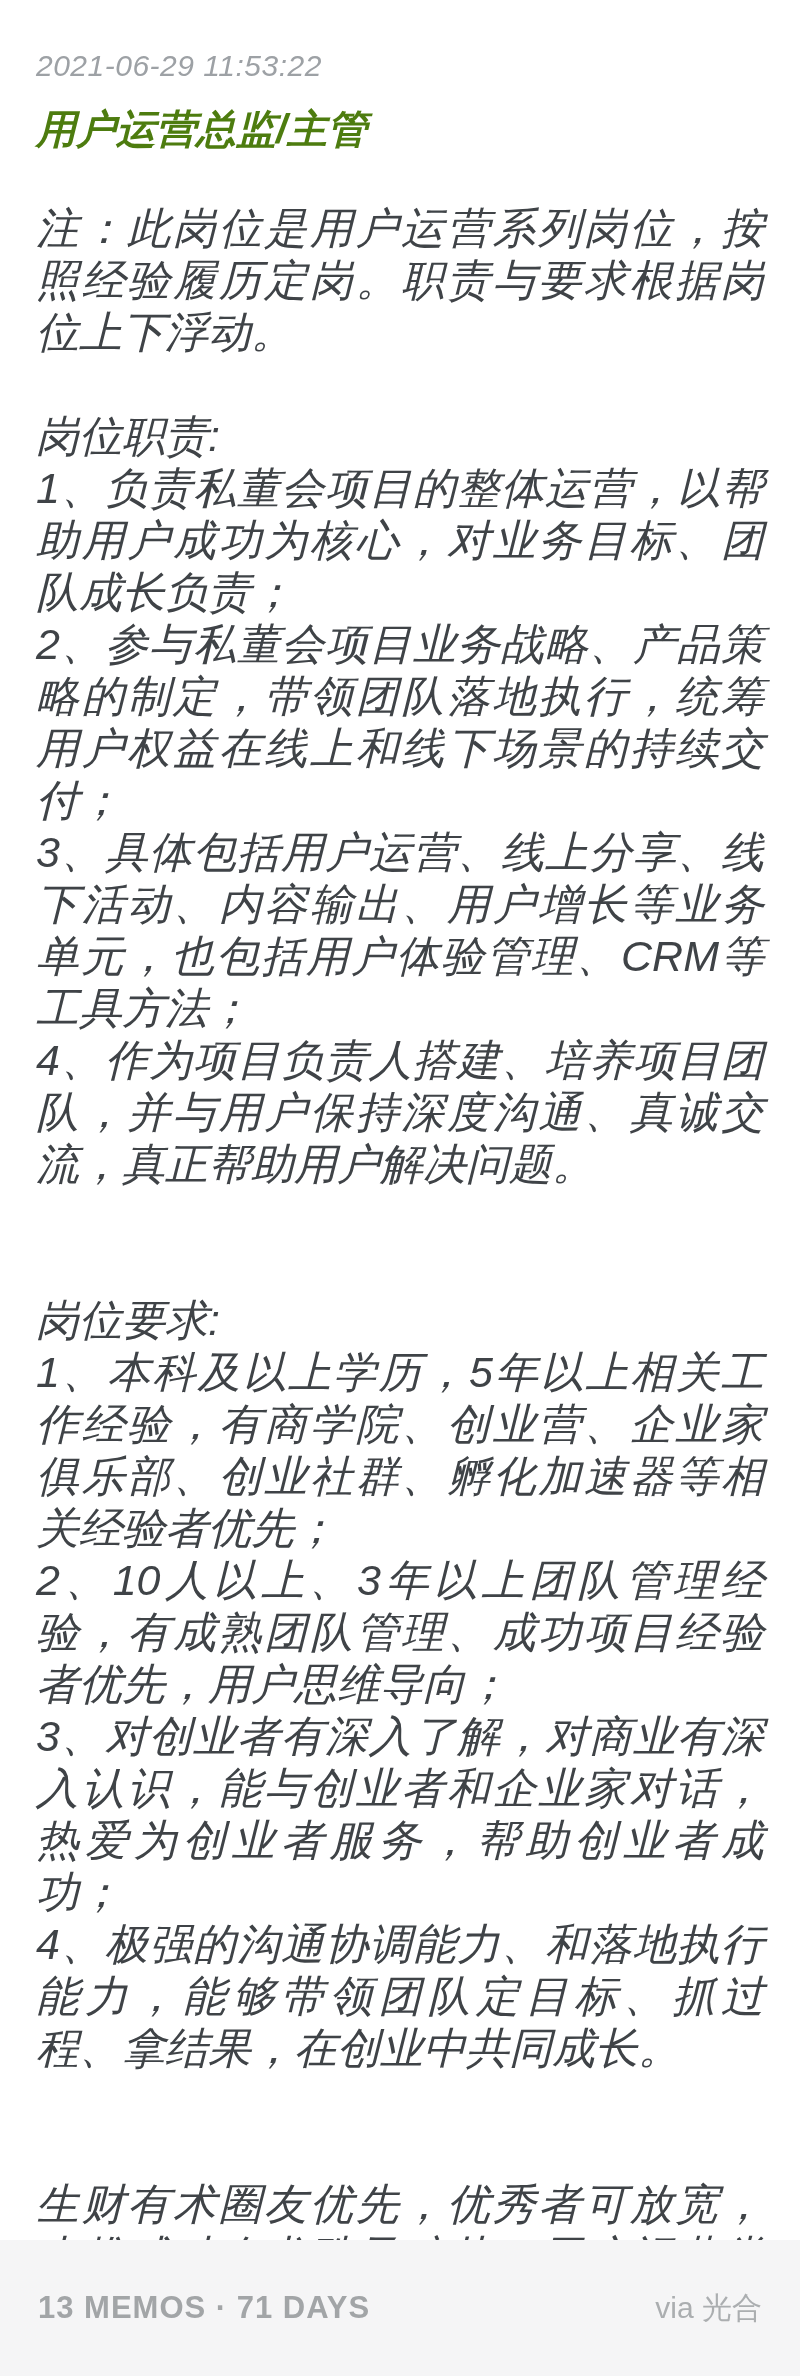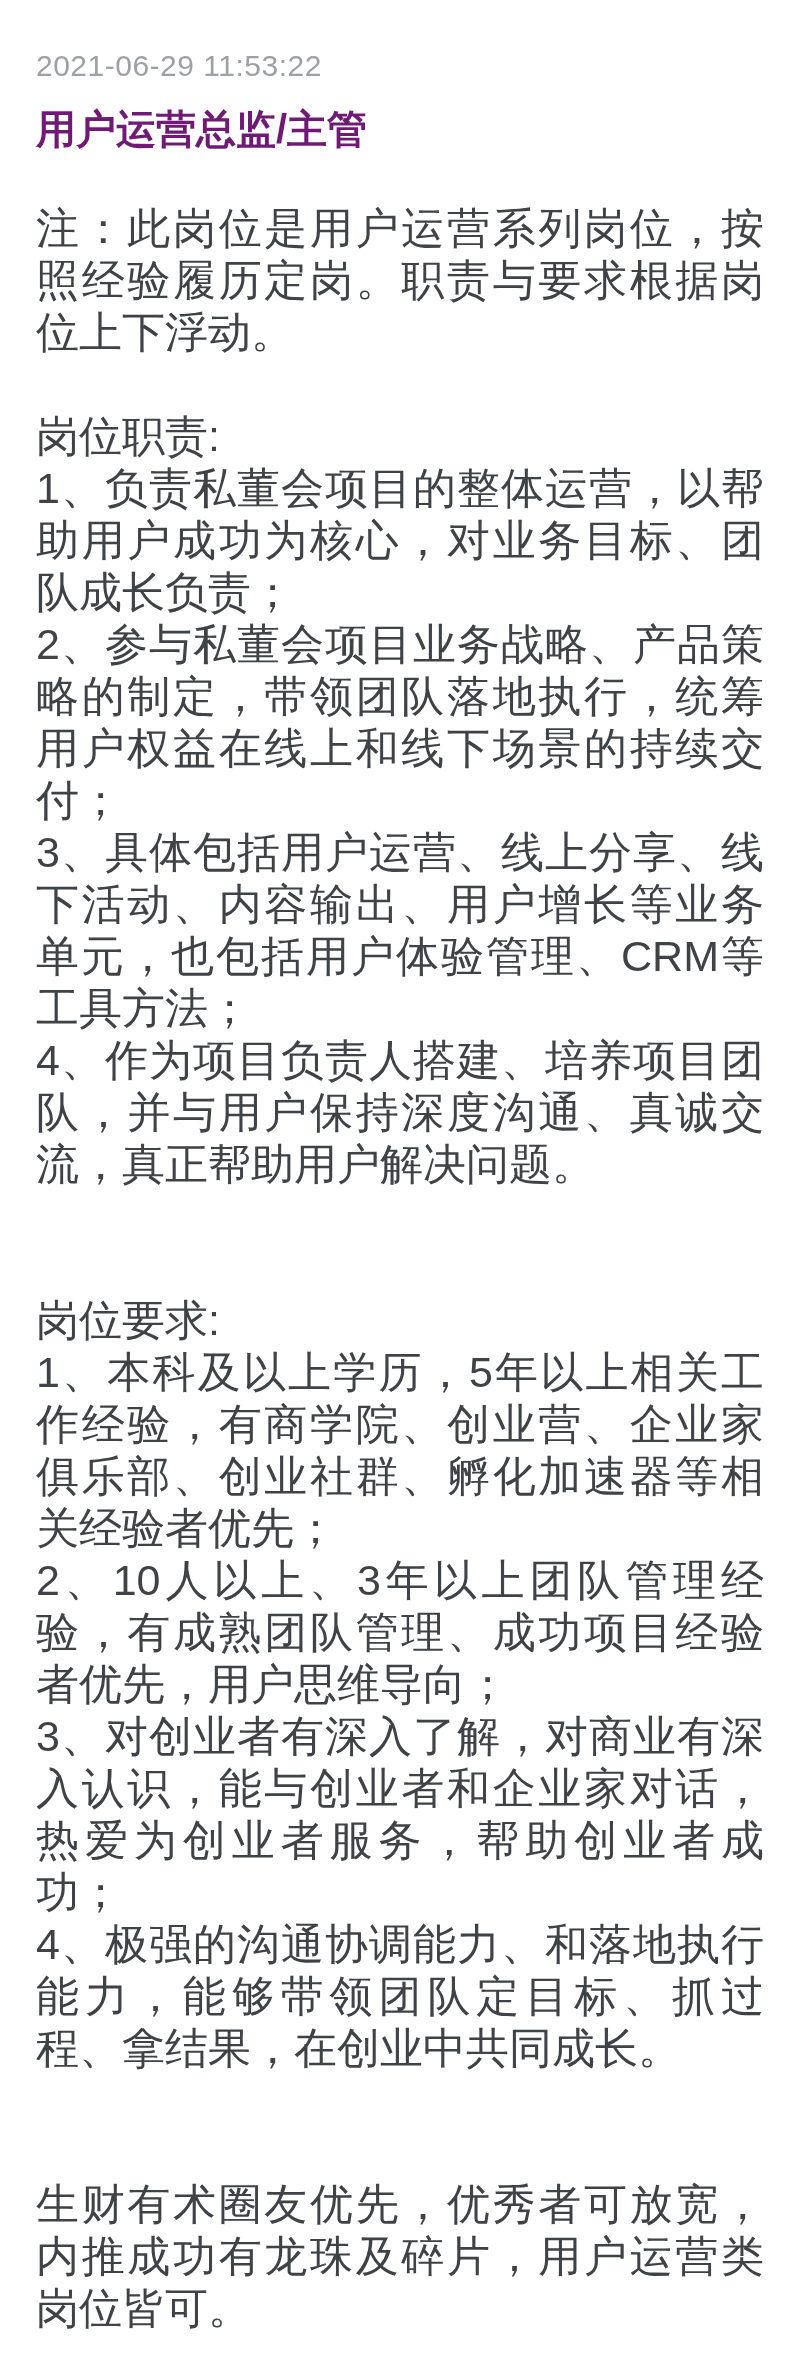--- a/index.html
+++ b/index.html
@@ -14,33 +14,34 @@
     width: 800px;
     height: 2376px;
     display: flex;
     flex-direction: column;
     background: #ffffff;
   }
   .content {
     flex: 1;
     padding: 46px 36px 0 36px;
     overflow: hidden;
+    font-style: italic;
   }
   .timestamp {
     font-size: 30px;
     line-height: 40px;
     color: #9da1a5;
     letter-spacing: 0.5px;
   }
   .title {
     margin-top: 14px;
     font-size: 40px;
     line-height: 58px;
     font-weight: 600;
-    color: #701a75;
+    color: #4d7c0f;
   }
   .memo-body {
     margin-top: 44px;
     font-size: 43px;
     line-height: 52px;
     color: #3f4347;
     white-space: pre-wrap;
     word-break: break-word;
     text-align: justify;
     text-justify: inter-ideograph;
@@ -87,13 +88,17 @@
 3、对创业者有深入了解，对商业有深入认识，能与创业者和企业家对话，热爱为创业者服务，帮助创业者成功；
 4、极强的沟通协调能力、和落地执行能力，能够带领团队定目标、抓过程、拿结果，在创业中共同成长。
 
 
 生财有术圈友优先，优秀者可放宽，内推成功有龙珠及碎片，用户运营类岗位皆可。
 
 工作地点：杭州欧美金融城
 
 岗位薪资：具体岗位具体沟通，加我微信聊sh_erlock</div>
   </div>
+  <div class="footer">
+    <div class="footer-stats">13 MEMOS · 71 DAYS</div>
+    <div class="footer-via">via 光合</div>
+  </div>
 </div>
 
 </body></html>

